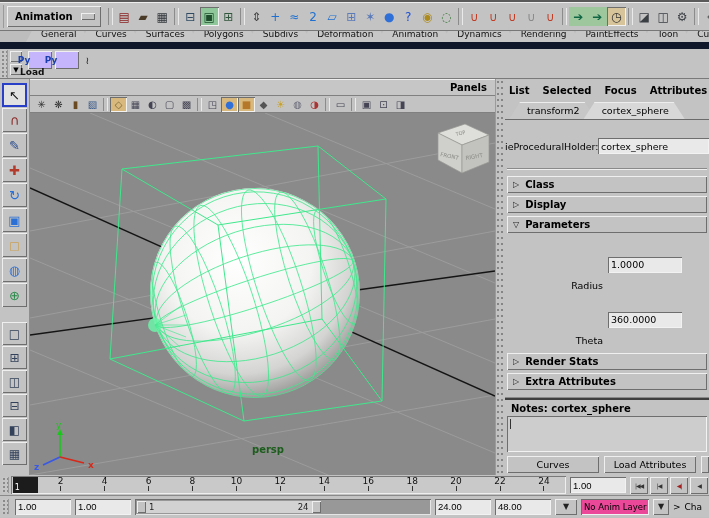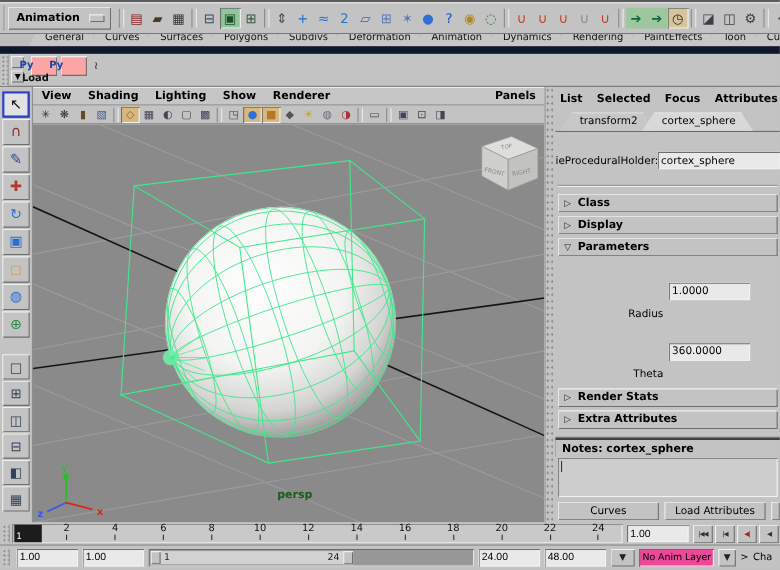--- a/index.html
+++ b/index.html
@@ -40,21 +40,21 @@
     box-shadow: inset 0 1px 0 #ededed; }
 
   
   #shelfrow { position:absolute; left:0; top:49px; width:709px; height:30px;
     display:flex; align-items:flex-start; background:#c3c3c3;
     box-shadow: inset 0 -1px 0 #7a7a7a; }
   .shelfsel { width:14px; display:flex; flex-direction:column; gap:2px; padding-top:2px; }
   .shelfsel .mini { width:12px; height:11px; font-size:7px; display:flex; align-items:center; justify-content:center; }
   .shelfbtns { display:flex; gap:3px; padding:2px 0 0 4px; }
   .pybtn { width:24px; height:18px; display:flex; align-items:center; justify-content:center;
-    background:#fca5a5; font-size:9px; font-weight:bold; color:#1a3fae;gap:28px; }
+    background:#c4b5fd; font-size:9px; font-weight:bold; color:#1a3fae;gap:28px; }
   .pybtn .snake { color:#222; font-weight:normal; font-size:10px; }
   .loadlabel { position:absolute; left:20px; top:18px; font-size:9px; font-weight:bold; color:#111; }
 
   
   #main { position:absolute; left:0; top:79px; width:709px; height:396px; }
 
   
   #toolbox { position:absolute; left:0; top:0; width:30px; height:396px;
     display:flex; flex-direction:column; align-items:center; background:#c3c3c3;
     border-right:1px solid #8e8e8e; padding-top:4px; }
@@ -371,28 +371,20 @@
           <span>◧</span>
         </div>
         <div class="laybtn raised">
           <span>▦</span>
         </div>
       </div>
   </div>
 
   <div id="vpanel">
     <div id="vmenubar">
-      <div style="display:flex;gap:15px;">
-
-      <span>View</span>
-          <span>Shading</span>
-          <span>Lighting</span>
-          <span>Show</span>
-          <span>Renderer</span>
-        </div>
       <span class="spacer"></span>
       <span>Panels</span>
     </div>
     <div id="vtoolbar">
       <div style="display:flex;align-items:center;">
 
       <div class="pticon" style="color: rgb(51, 51, 51);">
             <span>✳</span>
           </div>
           <div class="pticon" style="color: rgb(51, 51, 51);">

